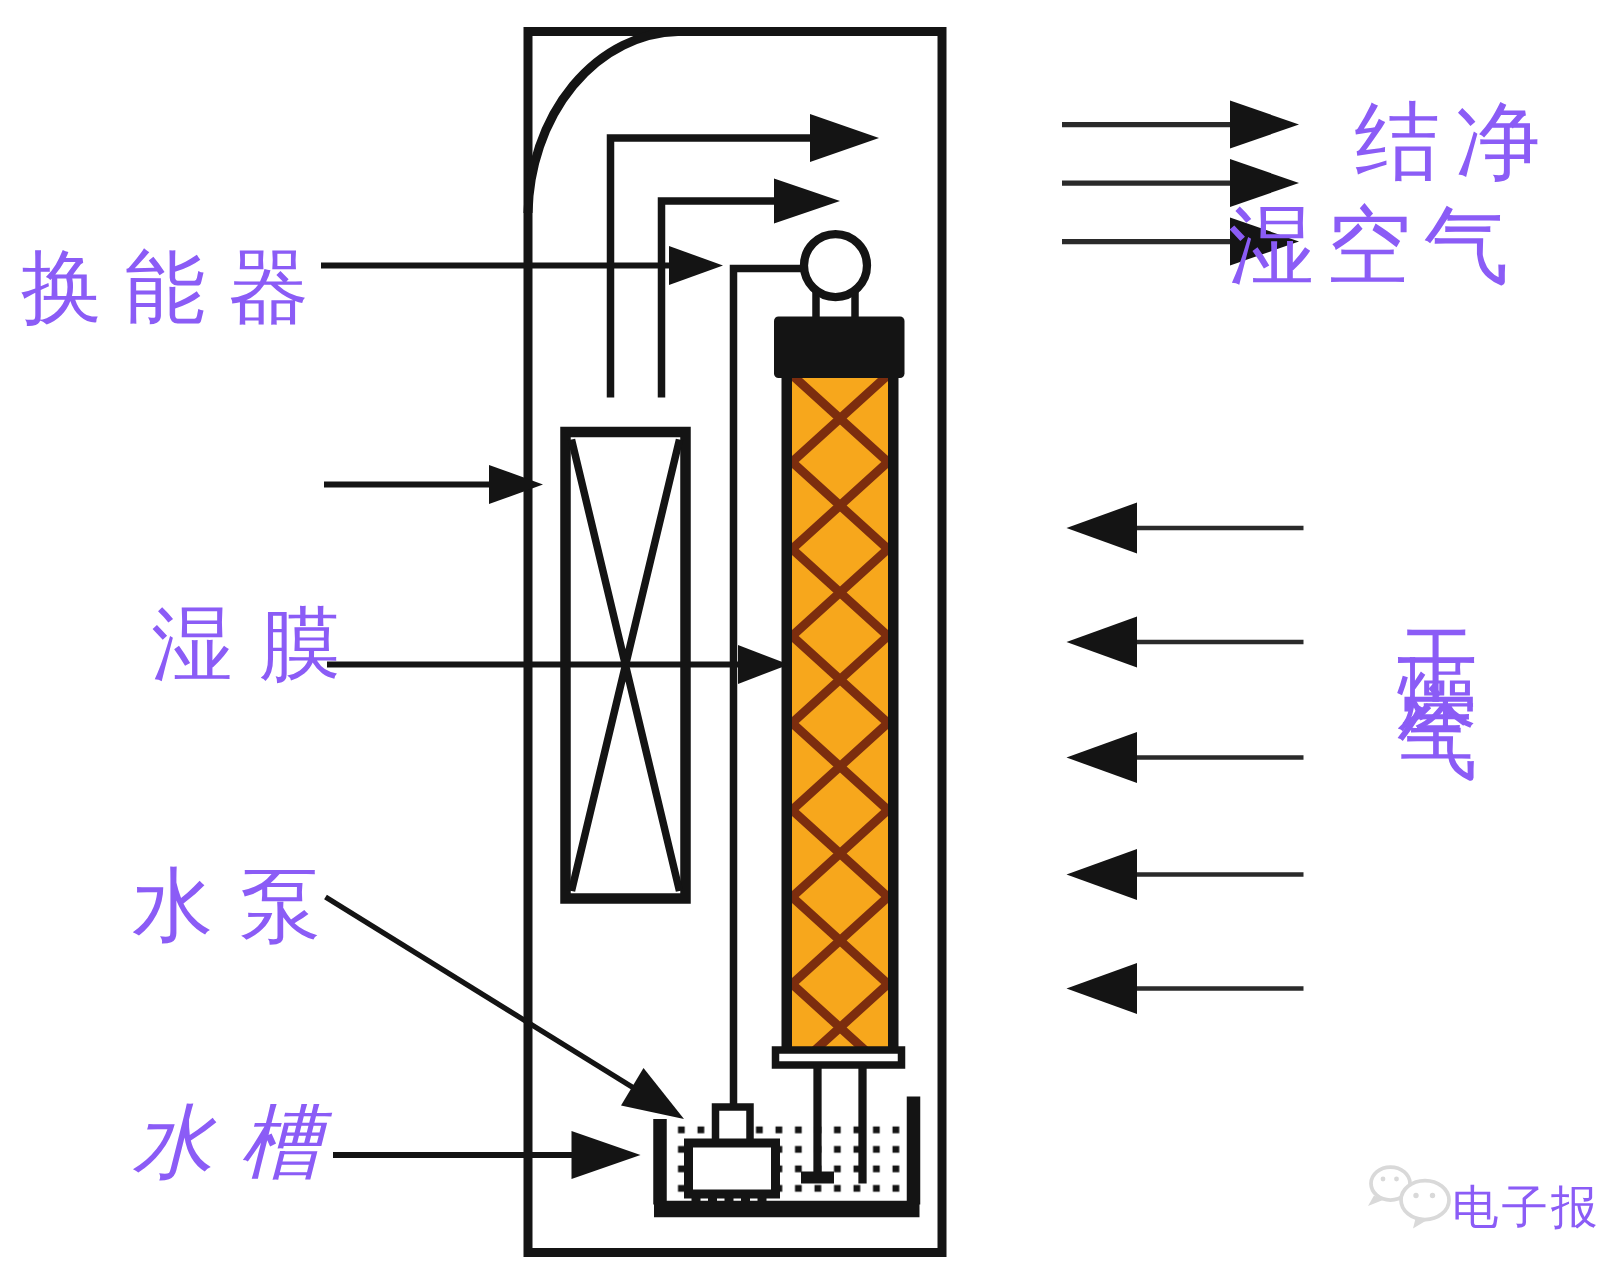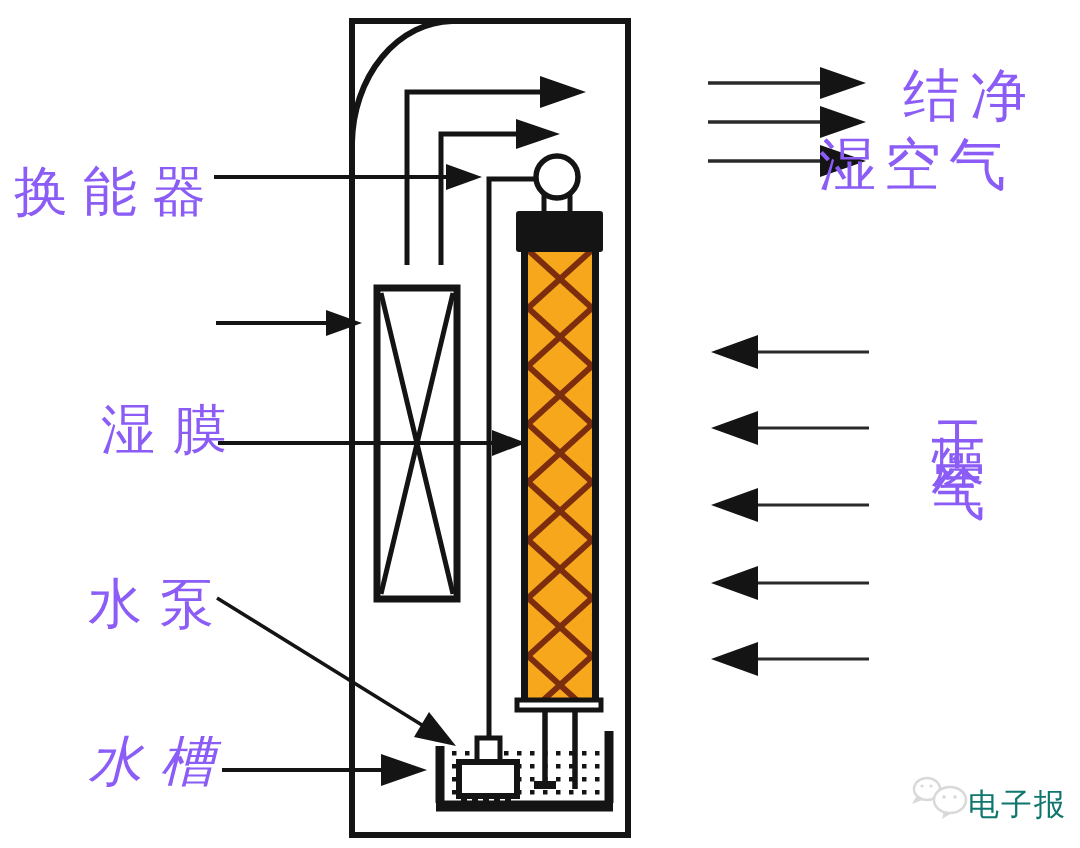--- a/index.html
+++ b/index.html
@@ -24,21 +24,21 @@
   .lbl-vert{
     font-size:54px;
     writing-mode:vertical-rl;
     text-orientation:upright;
     letter-spacing:16px;
     line-height:1;
   }
   .watermark-text{
     position:absolute;
     font-size:31px;
-    color:#0f766e;
+    color:#8b5cf6;
     letter-spacing:2px;
     font-family:"Liberation Sans","DejaVu Sans",sans-serif;
   }
 </style>
 </head>
 <body>
 
 <div class="stage">
 
   <svg width="1080" height="848" viewBox="0 0 1080 848">

